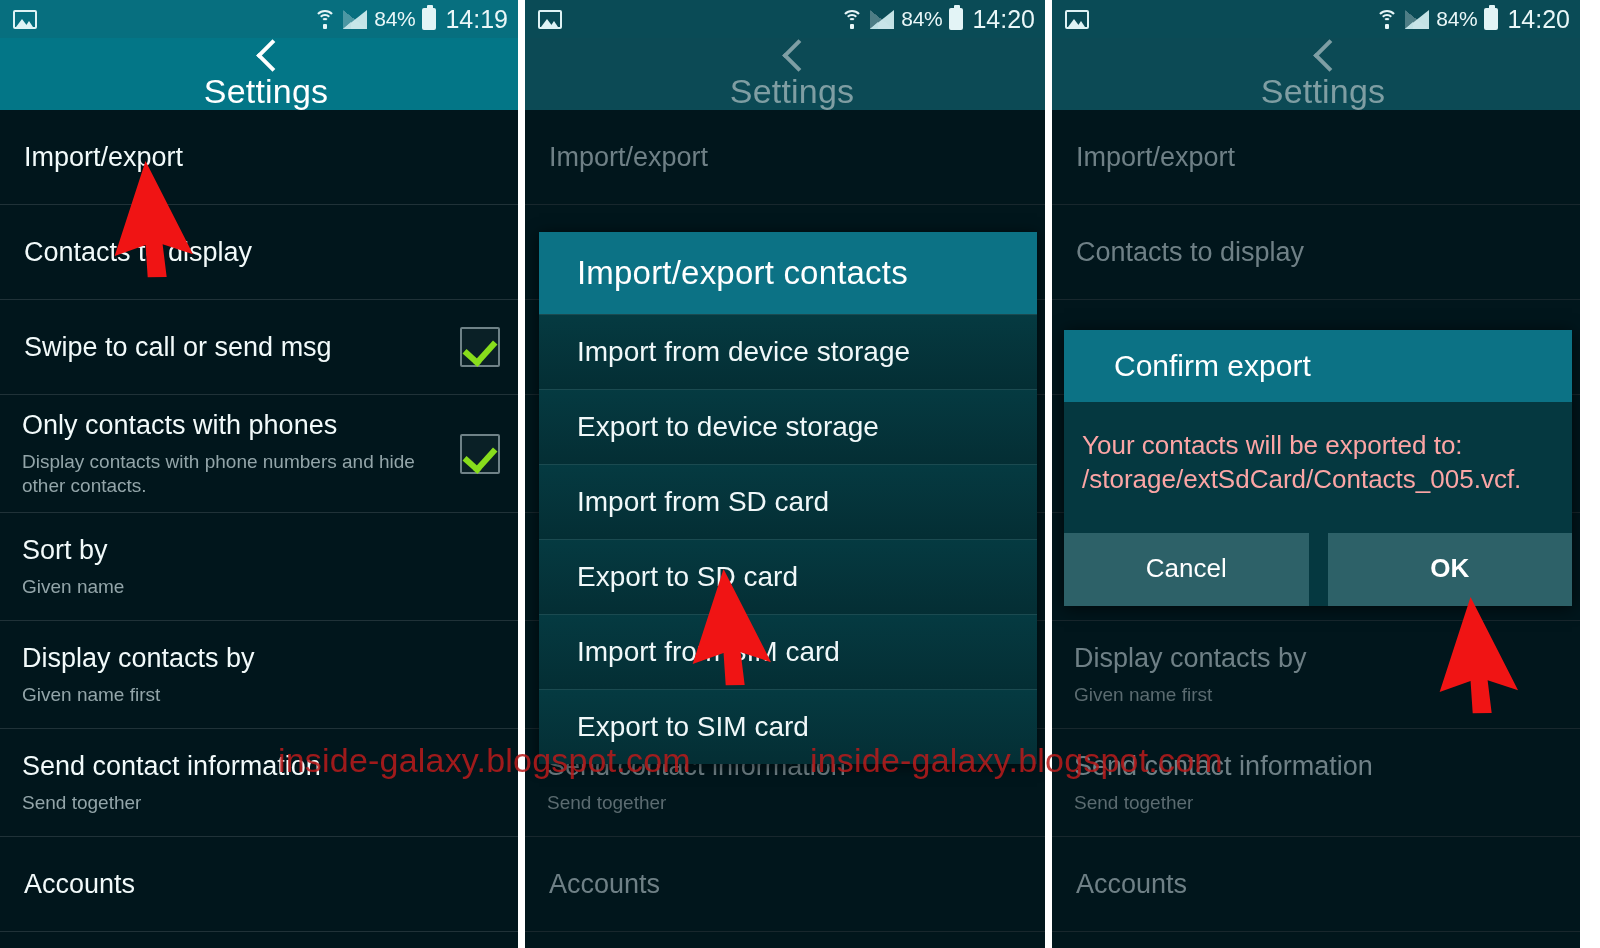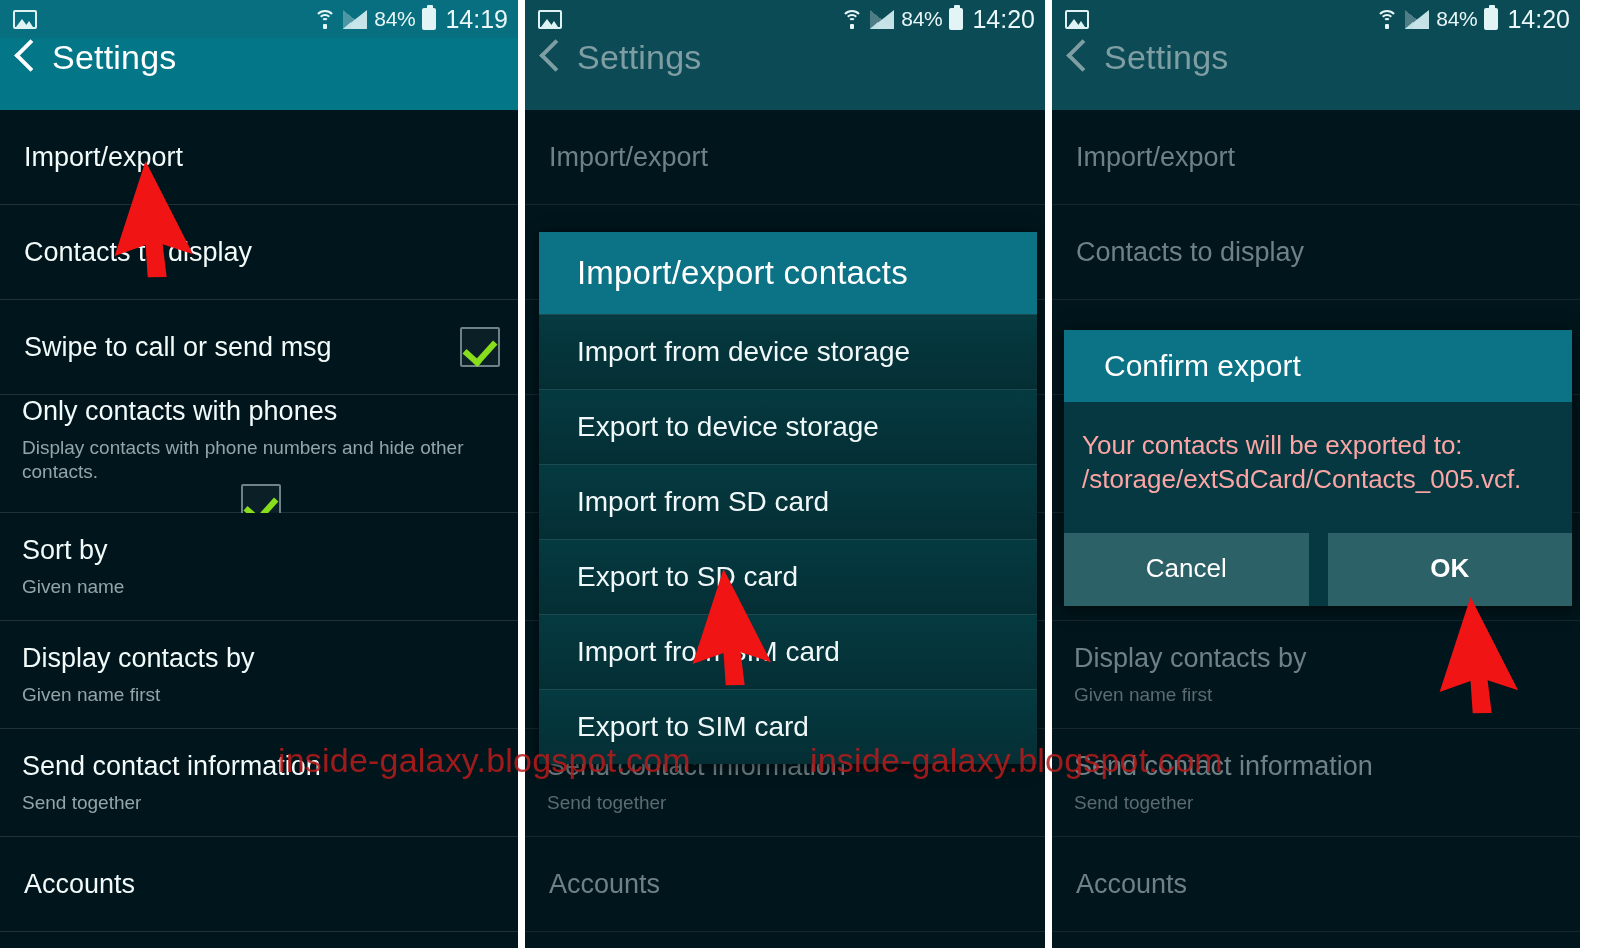--- a/index.html
+++ b/index.html
@@ -66,22 +66,23 @@
   }
   .batt-pct { font-size: 21px; letter-spacing: -0.3px; }
   .batt-icon { width: 14px; height: 22px; border: 2px solid #e3f4f6; border-radius: 2px; position: relative; background: #e3f4f6; }
   .batt-icon::before { content:""; position:absolute; top:-5px; left:3px; width:6px; height:3px; background:#e3f4f6; border-radius:1px 1px 0 0; }
   .clock { font-size: 25px; letter-spacing: 0px; margin-left: 2px; }
 
   
   .actionbar {
     height: 72px; width: 100%;
     background: #037687;
-    display: flex; gap: 18px;
+    display: flex; align-items: center; 
     padding-left: 14px;
+    flex-direction: column;
   }
   .actionbar.dim { background: #0c4a55; }
   .back-chevron { width: 20px; height: 34px; position: relative; flex: none; }
   .back-chevron::before {
     content: ""; position: absolute; top: 6px; left: 5px;
     width: 19px; height: 19px;
     border-left: 4px solid #ffffff; border-bottom: 4px solid #ffffff;
     transform: rotate(45deg);
   }
   .dim .back-chevron::before { border-left-color: #7e9ea4; border-bottom-color: #7e9ea4; }
@@ -110,21 +111,21 @@
     position: relative; border-radius: 2px;
   }
   .checkbox::after {
     content: ""; position: absolute; left: 8px; top: 5px;
     width: 14px; height: 24px;
     border-right: 6px solid #88dd1c; border-bottom: 6px solid #88dd1c;
     transform: rotate(42deg);
   }
   .h-std  { height: 95px; padding-left: 24px; }
   .h-sub  { height: 108px; }
-  .h-two  { height: 118px; flex-direction: column; }
+  .h-two  { height: 118px; }
 
   .list-dialog {
     position: absolute;
     left: 14px; right: 8px;
     top: 232px;
     background: #043036;
     box-shadow: 0 2px 14px rgba(0,0,0,0.6);
   }
   .ld-header {
     background: #0c7285;
@@ -143,21 +144,21 @@
   .confirm-dialog {
     position: absolute;
     left: 12px; right: 8px;
     top: 330px;
     background: #043036;
     box-shadow: 0 2px 16px rgba(0,0,0,0.65);
   }
   .cd-header {
     background: #0c7285;
     color: #ffffff; font-size: 30px; font-weight: 400;
-    padding: 19px 0 19px 40px;
+    padding: 19px 0 19px 50px;
   }
   .cd-body {
     color: #fca5a5; font-size: 26px; line-height: 1.32;
     padding: 26px 30px 34px 18px;
     background: #053840;
   }
   .cd-buttons { display: flex; background: #053840; padding-top: 2px; gap: 15px; }
   .cd-btn {
     flex: 1; text-align: center;
     background: #2d6168; color: #ffffff;

